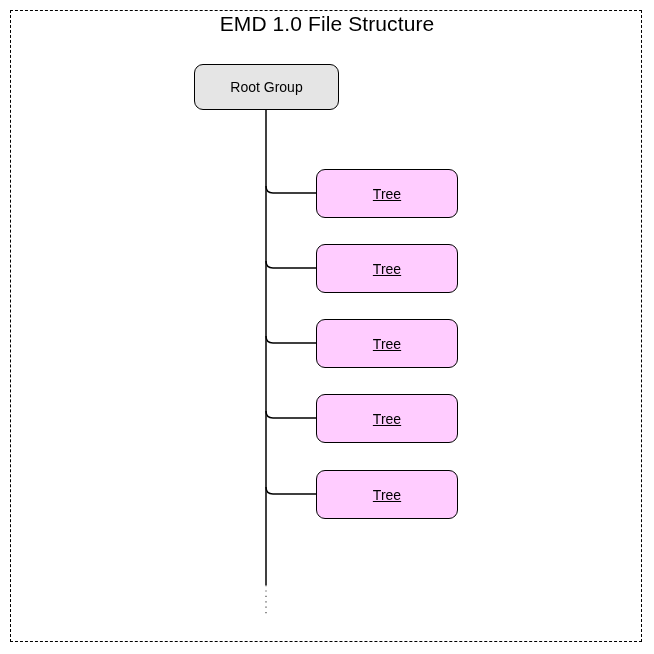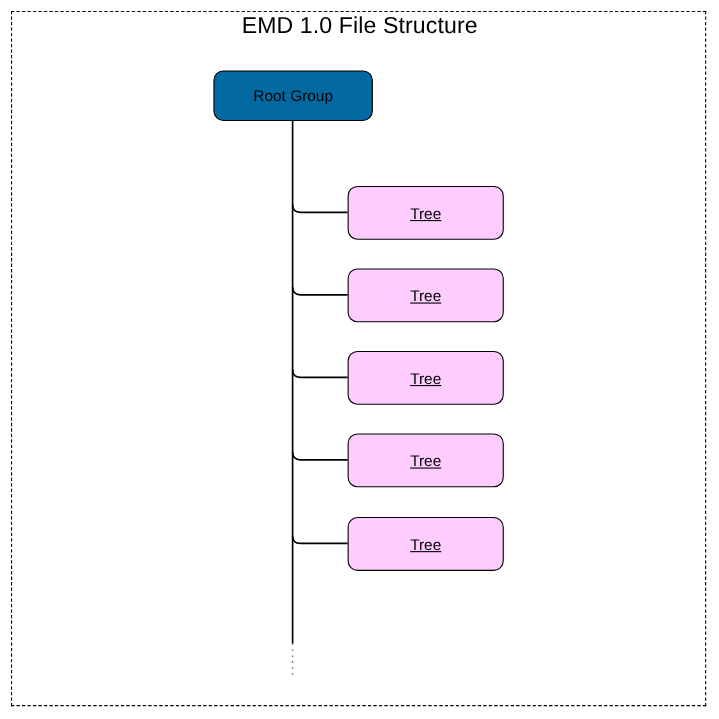--- a/index.html
+++ b/index.html
@@ -52,21 +52,21 @@
     border: 1.5px solid #000000;
     border-radius: 9px;
     display: flex;
     align-items: center;
     justify-content: center;
     font-size: 14px;
     color: #000000;
     white-space: nowrap;
   }
   .node-root {
-    background: #0369a1;
+    background: #e5e5e5;
   }
   .node-tree {
     background: #ffccff;
     text-decoration: underline;
   }
 </style>
 </head>
 <body>
 
 <div id="canvas">

